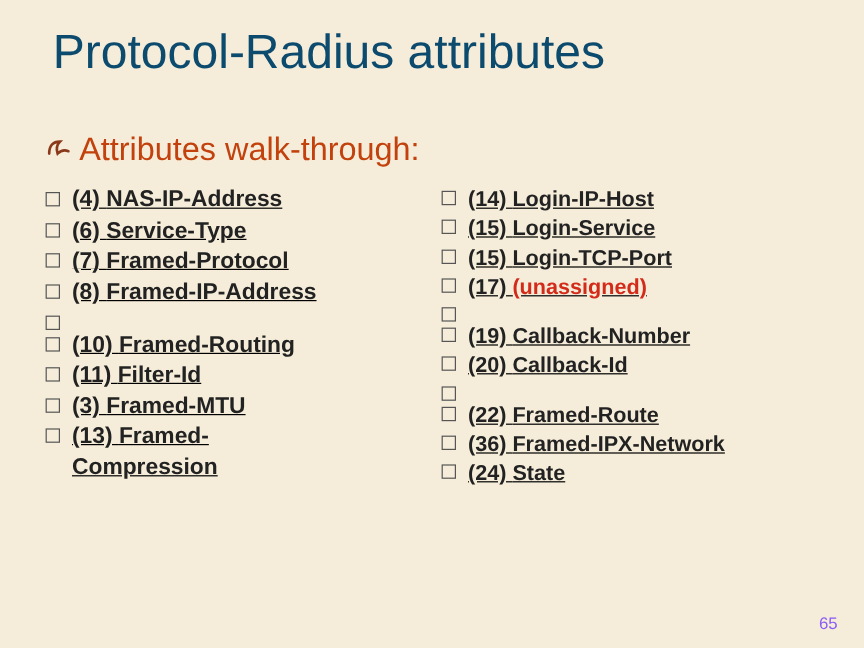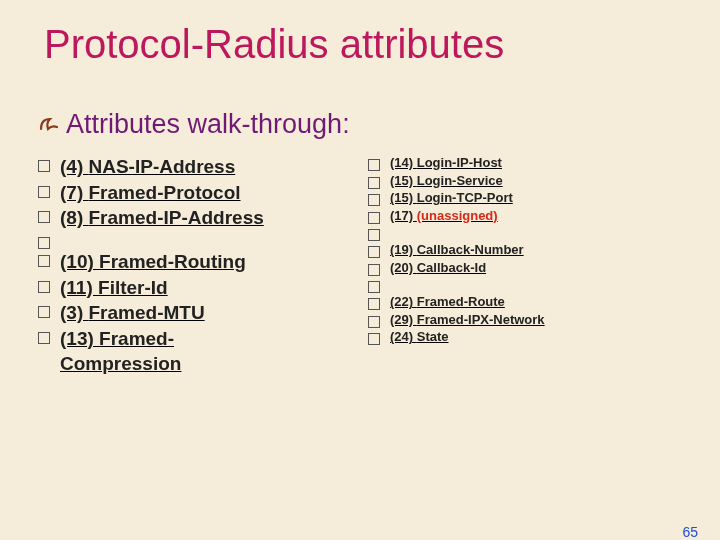--- a/index.html
+++ b/index.html
@@ -6,37 +6,37 @@
   body {
     width: 720px;
     height: 540px;
     background: #f5edd9;
     font-family: Arial, sans-serif;
     position: relative;
     overflow: hidden;
   }
   .title {
     font-size: 40px;
-    color: #be185d;
+    color: #0c4a6e;
     padding: 22px 0 0 44px;
     font-weight: 400;
     font-family: "Segoe UI", Arial, sans-serif;
   }
   .subtitle-row {
     display: flex;
     align-items: center;
     padding: 42px 0 0 38px;
   }
   .subtitle-icon {
     margin-right: 6px;
     margin-top: 2px;
   }
   .subtitle {
     font-size: 27px;
-    color: #701a75;
+    color: #c2410c;
     font-family: Arial, sans-serif;
   }
   .columns {
     display: flex;
     padding: 14px 0 0 38px;
   }
   .col {
     display: flex;
     flex-direction: column;
     text-decoration: underline;
@@ -46,40 +46,40 @@
   .item {
     display: flex;
     align-items: flex-start;
     font-size: 19px;
     color: #222;
     font-weight: bold;
     line-height: 1.35;
     font-family: Arial, sans-serif;
   }
   .col-right .item {
-    font-size: 13px;
+    font-size: 18px;
   }
   .checkbox {
     width: 12px;
     height: 12px;
     border: 1px solid #555;
     margin-right: 10px;
     margin-top: 6px;
     flex-shrink: 0;
   }
   .col-right .checkbox {
     margin-top: 5px;
   }
   .item-text { white-space: pre-line; }
   .page-num {
     position: absolute;
-    bottom: 0;
+    bottom: 13px;
     right: 22px;
     font-size: 14px;
-    color: #1d4ed8;
+    color: #8b5cf6;
   }
 </style>
 </head>
 <body>
 
 <div class="title">Protocol-Radius attributes</div>
 
 <div class="subtitle-row">
   <span class="subtitle-icon">
     <svg width="22" height="22" viewBox="0 0 22 22">
@@ -87,20 +87,24 @@
     </svg>
   </span>
   <span class="subtitle">Attributes  walk-through:</span>
 </div>
 
 <div class="columns">
   <div class="col col-left" id="left-col">
       <div class="item">
         <span class="checkbox"></span>
         <span class="item-text"><span>(4)  </span><span>NAS-IP-Address</span></span>
+      </div>
+      <div class="item">
+        <span class="checkbox"></span>
+        <span class="item-text"><span>(6)  </span><span>Service-Type</span></span>
       </div>
       <div class="item">
         <span class="checkbox"></span>
         <span class="item-text"><span>(7)  </span><span>Framed-Protocol</span></span>
       </div>
       <div class="item">
         <span class="checkbox"></span>
         <span class="item-text"><span>(8)  </span><span>Framed-IP-Address</span></span>
       </div>
       <div class="item">
@@ -154,21 +158,21 @@
       </div>
       <div class="item">
         <span class="checkbox"></span>
       </div>
       <div class="item">
         <span class="checkbox"></span>
         <span class="item-text"><span>(22)  </span><span>Framed-Route</span></span>
       </div>
       <div class="item">
         <span class="checkbox"></span>
-        <span class="item-text"><span>(29)  </span><span>Framed-IPX-Network</span></span>
+        <span class="item-text"><span>(36)  </span><span>Framed-IPX-Network</span></span>
       </div>
       <div class="item">
         <span class="checkbox"></span>
         <span class="item-text"><span>(24)  </span><span>State</span></span>
       </div>
     </div>
 </div>
 
 <div class="page-num">65</div>
 

